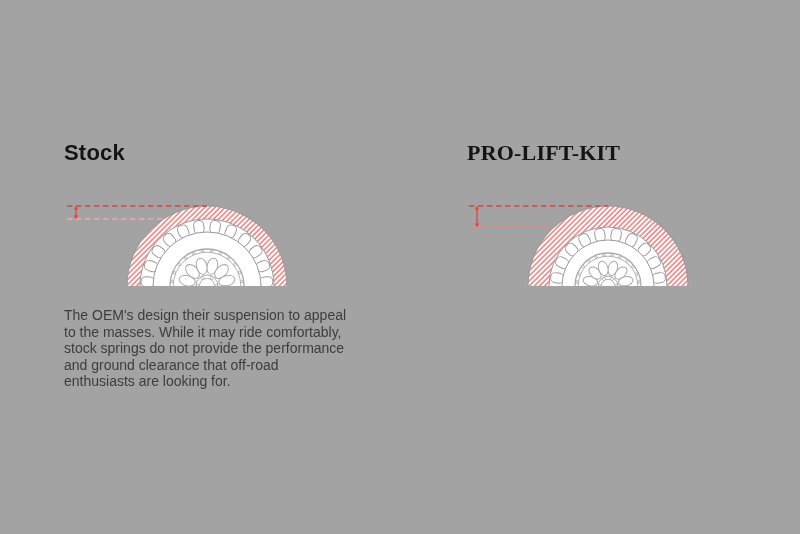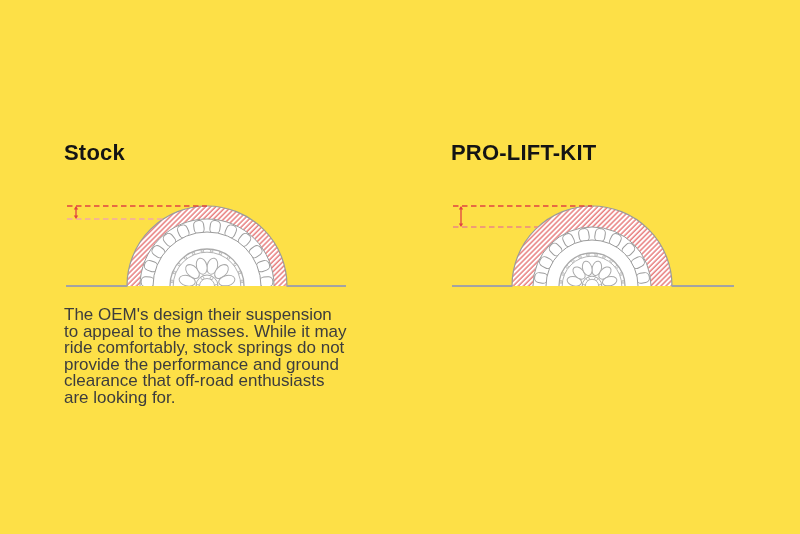--- a/index.html
+++ b/index.html
@@ -8,46 +8,46 @@
     background: #ffffff;
     width: 800px;
     height: 534px;
     overflow: hidden;
     font-family: "Liberation Sans", "DejaVu Sans", sans-serif;
   }
   .stage {
     position: relative;
     width: 800px;
     height: 534px;
-    background: #fde047;
+    background: #a3a3a3;
   }
   .panel {
     position: absolute;
     top: 140px;
     width: 284px;
   }
   .panel.left  { left: 64px; }
-  .panel.right { left: 451px; }
+  .panel.right { left: 467px; font-family: Liberation Serif, serif; }
   .panel h2 {
     margin: 0;
     font-size: 22px;
     font-weight: 700;
     letter-spacing: 0.2px;
     color: #141414;
     line-height: 26px;
   }
   .diagram {
     display: block;
     margin-top: 22px;
     width: 284px;
     height: 106px;
   }
   .panel p {
     margin: 13px 0 0 0;
-    font-size: 17px;
+    font-size: 14px;
     line-height: 16.5px;
     color: #3d3d3d;
   }
 </style>
 </head>
 <body>
 
 <div class="stage">
 
   <div class="panel left">

